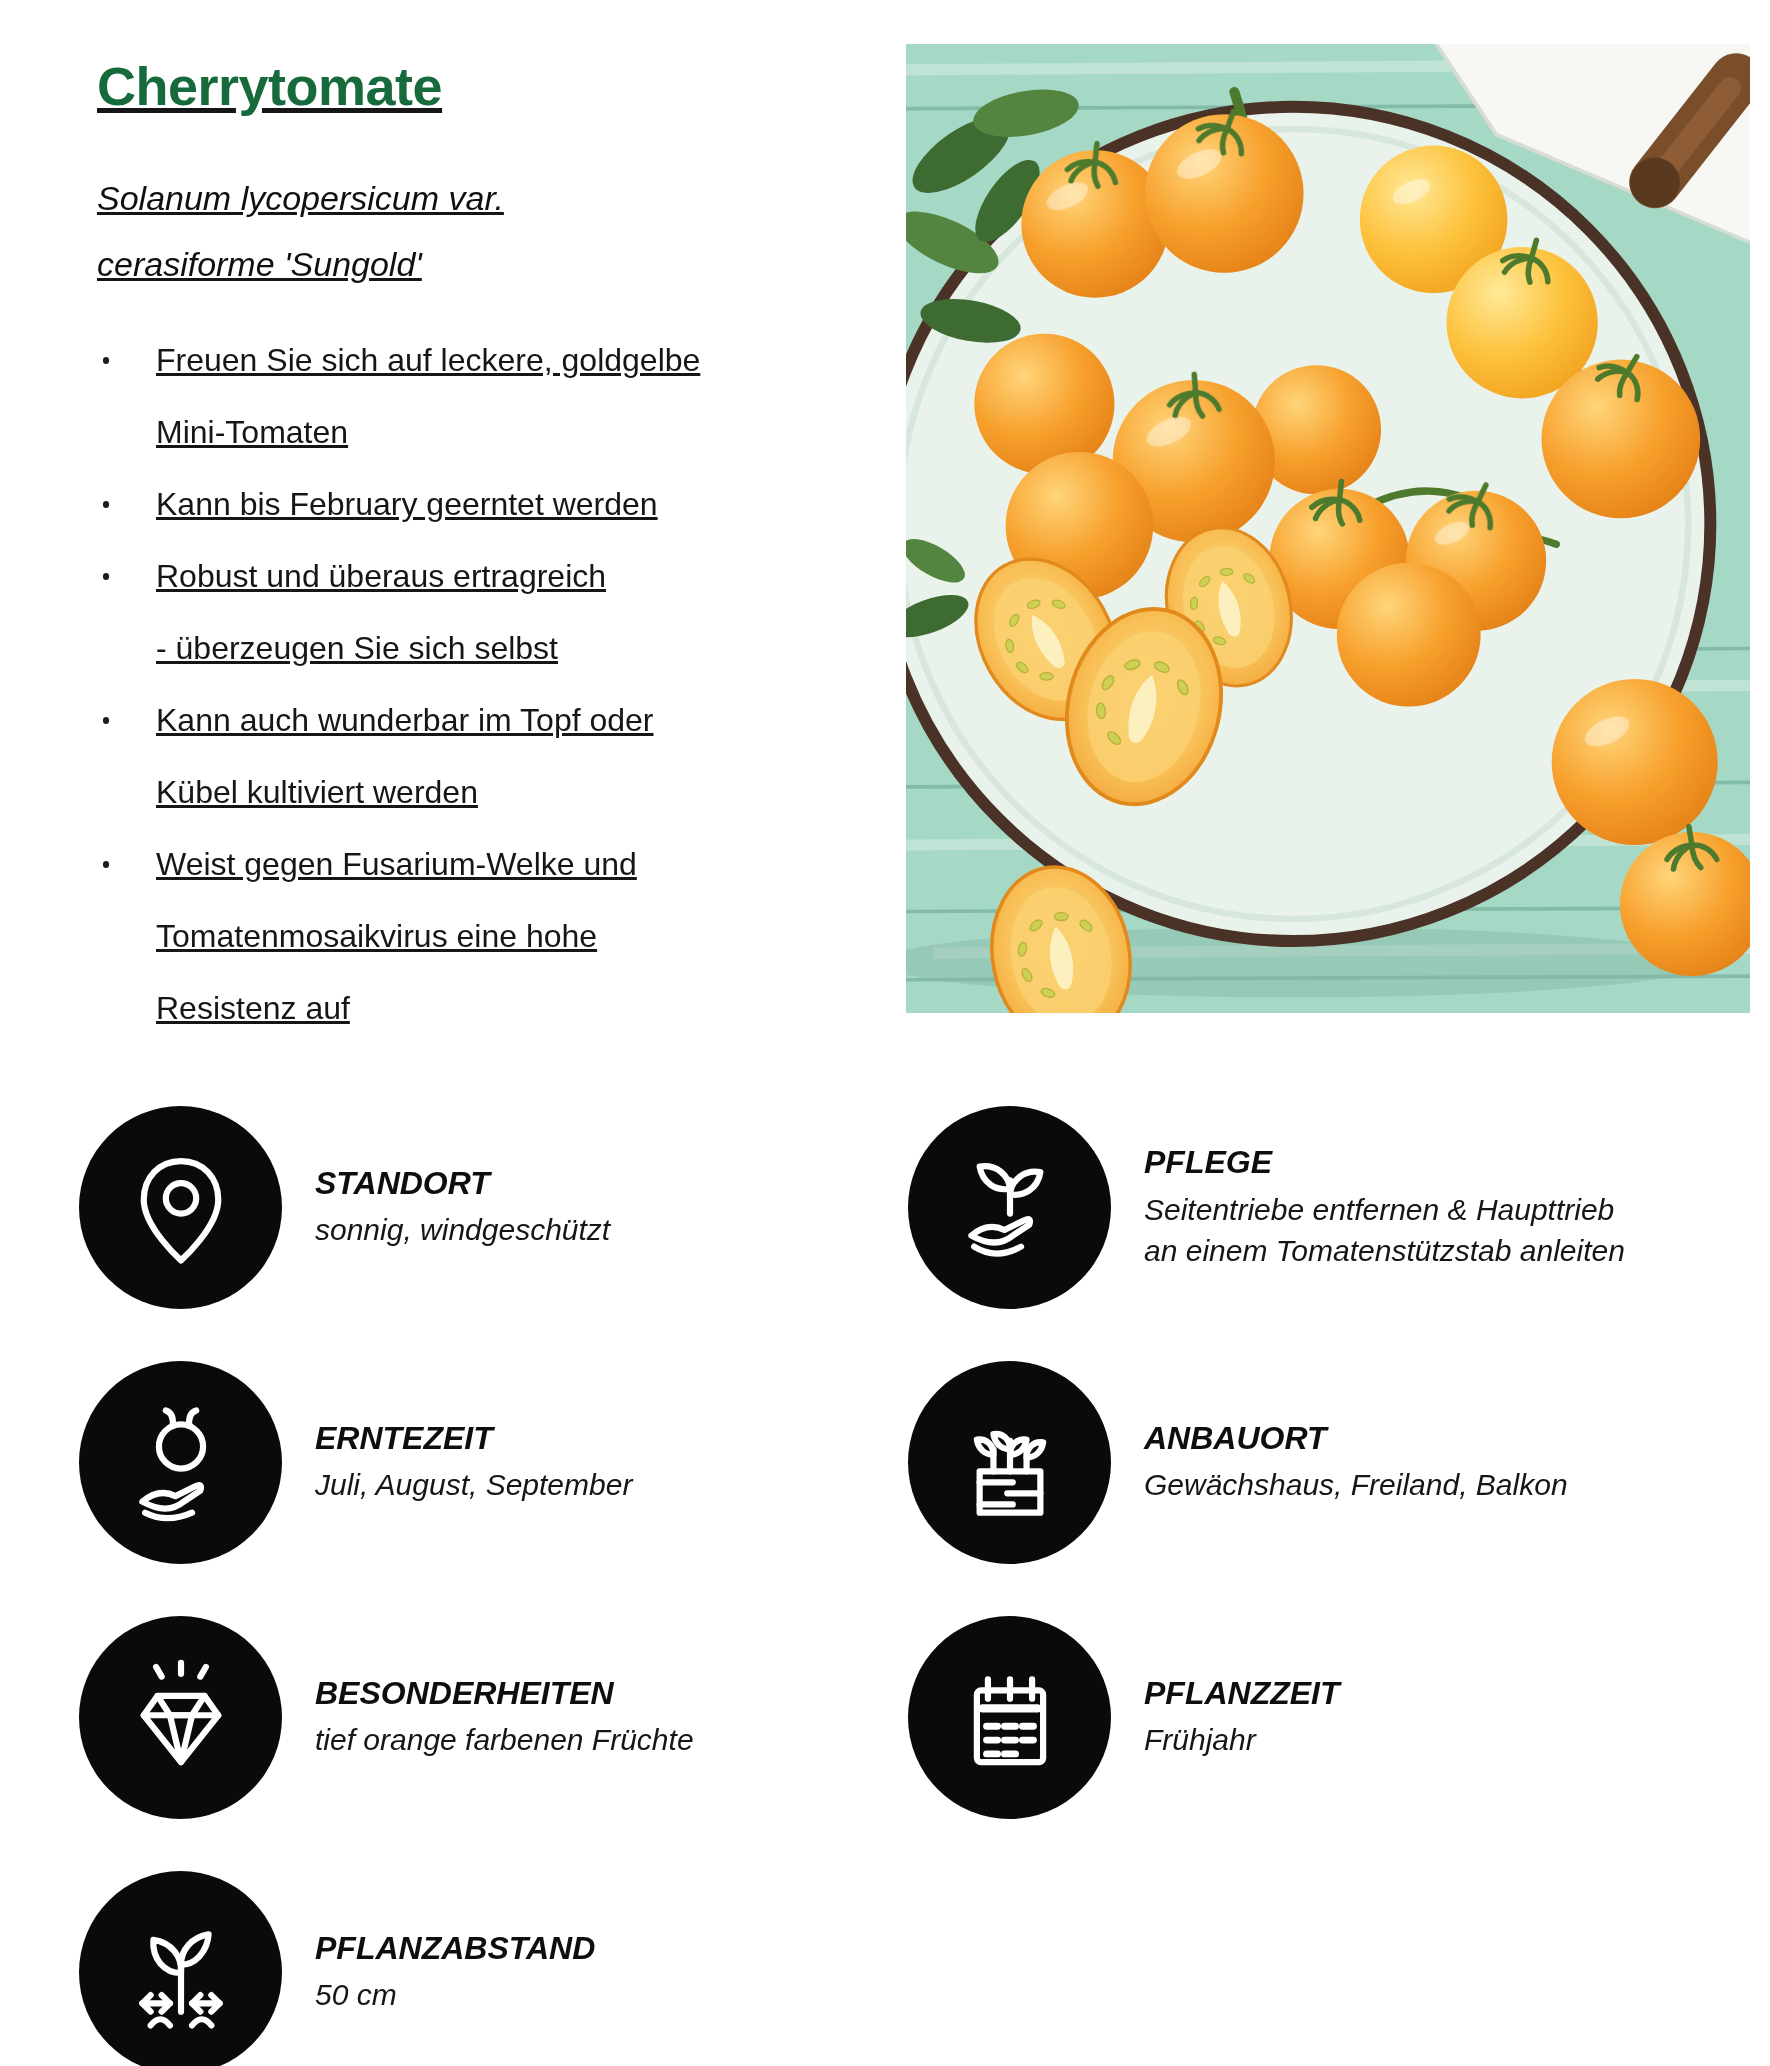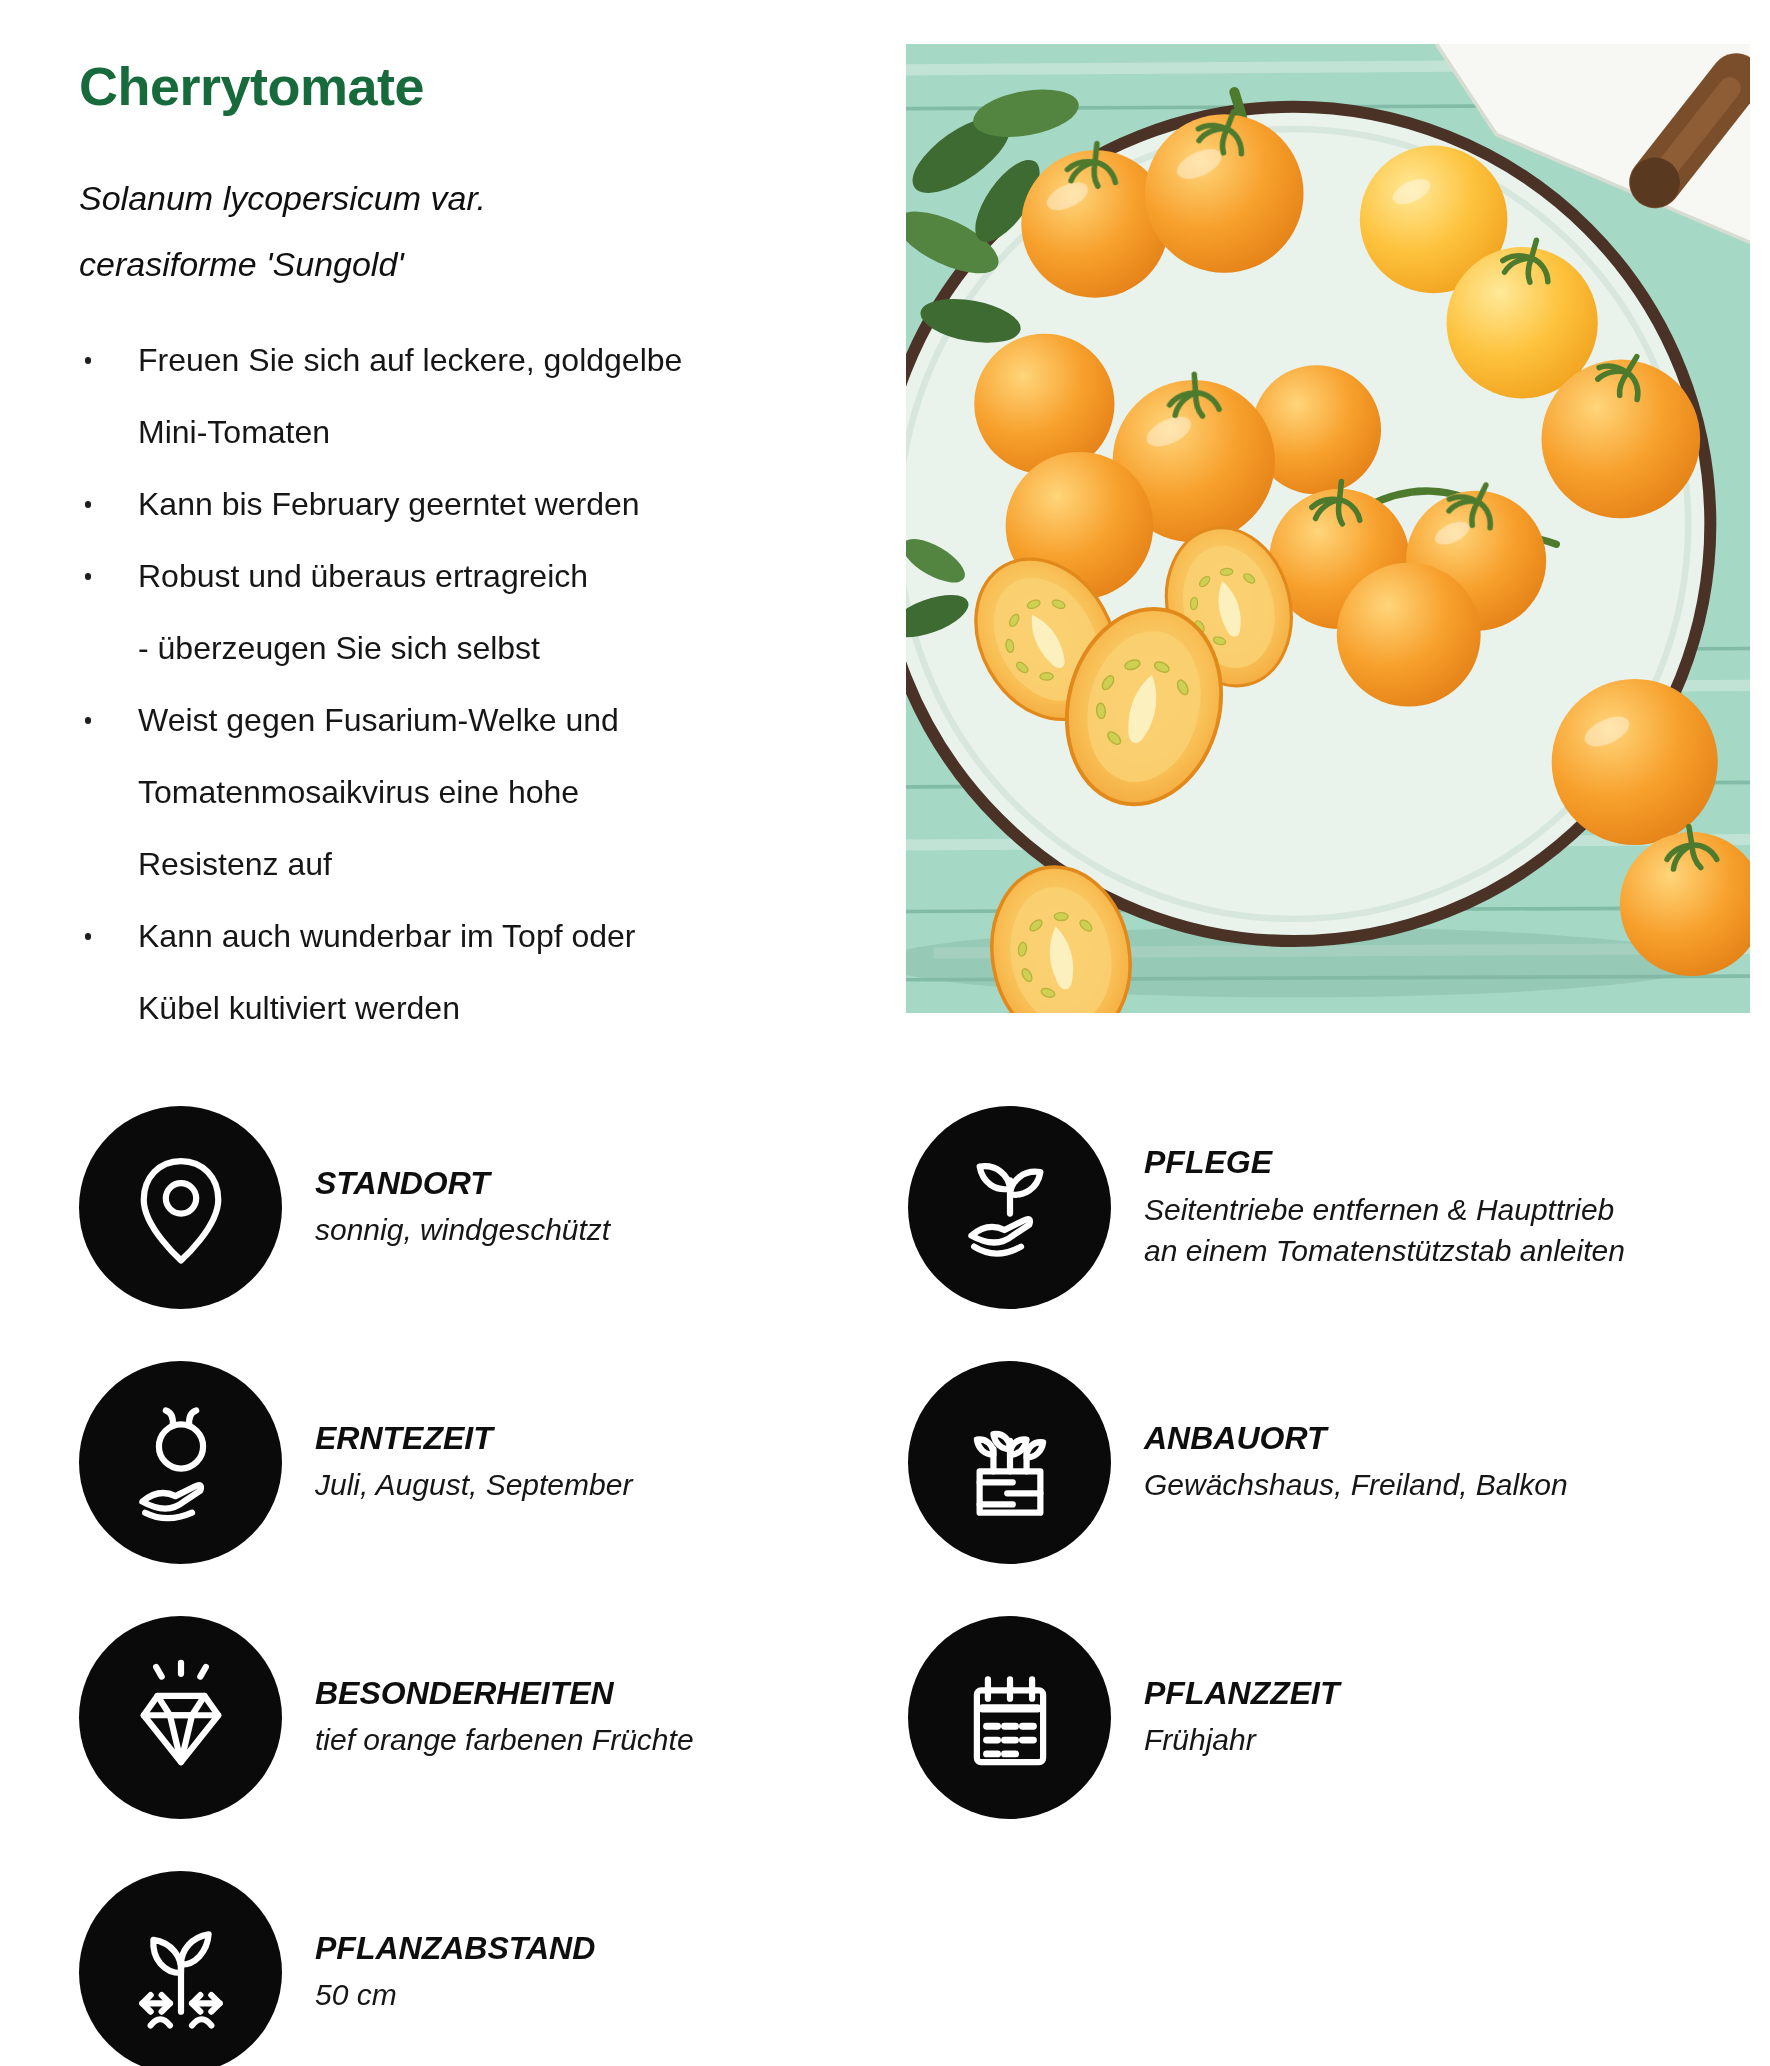--- a/index.html
+++ b/index.html
@@ -3,21 +3,21 @@
 <meta charset="utf-8">
 <style>
   html,body{margin:0;padding:0;}
   body{
     width:1771px;height:2066px;
     background:var(--page_bg,#fff);
     font-family:"Liberation Sans",sans-serif;
     position:relative;overflow:hidden;
     color:var(--text,#161616);
   }
-  .left-col{position:absolute;left:79px;top:55px;width:812px;}
+  .left-col{position:absolute;left:97px;top:55px;width:812px;text-decoration:underline;}
   .page-title{
     margin:0;font-size:54px;font-weight:700;letter-spacing:-0.5px;
     color:var(--title_green,#166a3b);
   }
   .latin{margin:48px 0 0 0;font-style:italic;font-size:34px;line-height:66px;color:#101010;}
   .latin span{display:block;}
   .bullets{margin-top:27px;}
   .bullet{display:flex;align-items:flex-start;}
   .bullet .dot{
     flex:0 0 auto;width:6.5px;height:6.5px;border-radius:50%;
@@ -74,30 +74,30 @@
     <div class="bullet">
       <span class="dot"></span>
       <span class="bullet-text">
         <span>Robust und überaus ertragreich</span>
         <span>- überzeugen Sie sich selbst</span>
       </span>
     </div>
     <div class="bullet">
       <span class="dot"></span>
       <span class="bullet-text">
+        <span>Kann auch wunderbar im Topf oder</span>
+        <span>Kübel kultiviert werden</span>
+      </span>
+    </div>
+    <div class="bullet">
+      <span class="dot"></span>
+      <span class="bullet-text">
         <span>Weist gegen Fusarium-Welke und</span>
         <span>Tomatenmosaikvirus eine hohe</span>
         <span>Resistenz auf</span>
-      </span>
-    </div>
-    <div class="bullet">
-      <span class="dot"></span>
-      <span class="bullet-text">
-        <span>Kann auch wunderbar im Topf oder</span>
-        <span>Kübel kultiviert werden</span>
       </span>
     </div>
   </div>
 </div>
 
 <div class="photo-wrap">
   <svg viewBox="0 0 915 1050" preserveAspectRatio="none">
     <defs>
       <radialGradient id="gA" cx="0.35" cy="0.3" r="0.85">
         <stop offset="0" style="stop-color:var(--tomato_highlight)"></stop>

